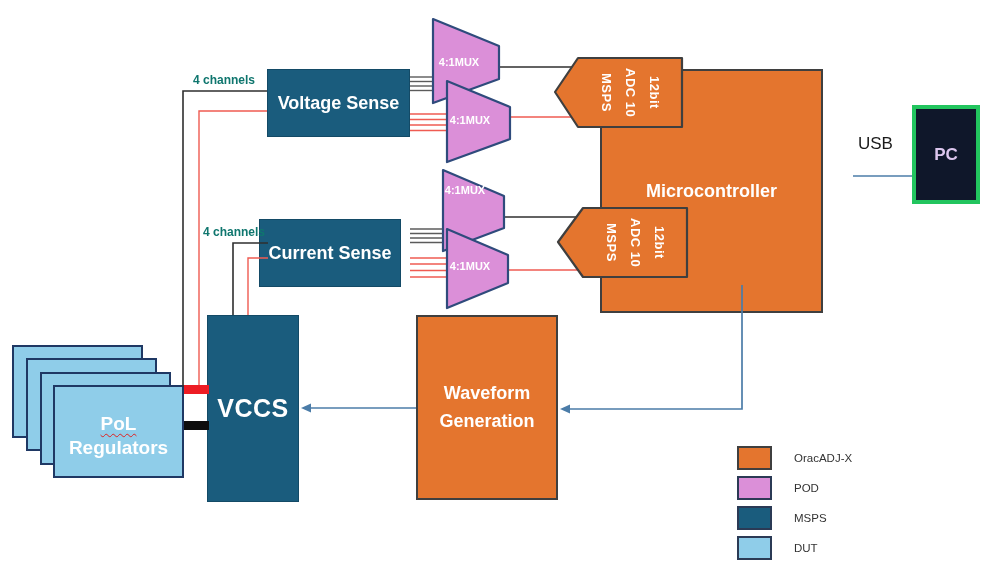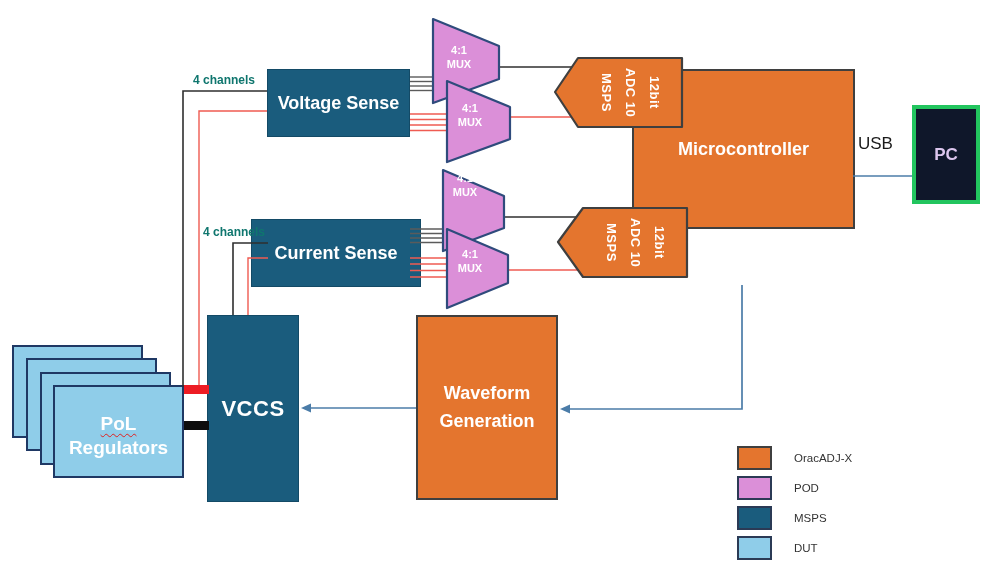--- a/index.html
+++ b/index.html
@@ -9,38 +9,38 @@
   }
   .stage *{box-sizing:border-box;}
   .block{position:absolute;display:flex;align-items:center;justify-content:center;
     color:#ffffff;font-weight:bold;text-align:center;}
   .teal{background:#1A5C7D;border:1px solid rgba(8,40,60,.35);}
   .orange{background:#E4752E;border:2px solid #3F3F3F;}
   .lightblue{background:#8FCDE9;border:2px solid #1F3864;}
   .purple{background:#0f172a;border:4px solid #22c55e;color:#DCC6EE;}
 
   .voltage-sense{left:267px;top:69px;width:143px;height:68px;font-size:18px;}
-  .current-sense{left:251px;top:219px;width:170px;height:68px;font-size:18px;}
-  .micro{left:632px;top:69px;width:223px;height:160px;font-size:18px;}
+  .current-sense{left:259px;top:219px;width:142px;height:68px;font-size:18px;}
+  .micro{left:600px;top:69px;width:223px;height:244px;font-size:18px;}
   .waveform{left:416px;top:315px;width:142px;height:185px;font-size:18px;line-height:1.55;}
   .waveform .inner{width:112px;}
-  .vccs{left:207px;top:315px;width:92px;height:187px;font-size:22px;letter-spacing:.5px;}
+  .vccs{left:207px;top:315px;width:92px;height:187px;font-size:25px;letter-spacing:.5px;}
   .pc{left:912px;top:105px;width:68px;height:99px;font-size:17px;}
   .pol{width:131px;height:93px;}
   .pol1{left:53px;top:385px;flex-direction:column;font-size:19px;line-height:1.25;padding-top:8px;}
   .pol2{left:40px;top:372px;}
   .pol3{left:26px;top:358px;}
   .pol4{left:12px;top:345px;}
   .pol-word1{text-decoration:underline wavy #E02020;text-decoration-thickness:1px;text-underline-offset:3px;}
 
   .svg-layer{position:absolute;left:0;top:0;z-index:2;pointer-events:none;}
   .block{z-index:1;}
   .overlay{position:absolute;z-index:3;}
 
-  .mux-label{display:flex;flex-direction:column;align-items:center;
+  .mux-label{display:flex;align-items:center;justify-content:center;
     width:54px;height:38px;color:#ffffff;font-weight:bold;font-size:11px;line-height:1.25;}
   .mux1{left:432px;top:44px;}
   .mux2{left:443px;top:102px;}
   .mux3{left:438px;top:172px;}
   .mux4{left:443px;top:248px;}
 
   .adc-label{display:flex;flex-direction:row-reverse;align-items:center;justify-content:center;
     gap:9px;width:104px;height:69px;}
   .adc1{left:578px;top:58px;}
   .adc2{left:583px;top:208px;}

